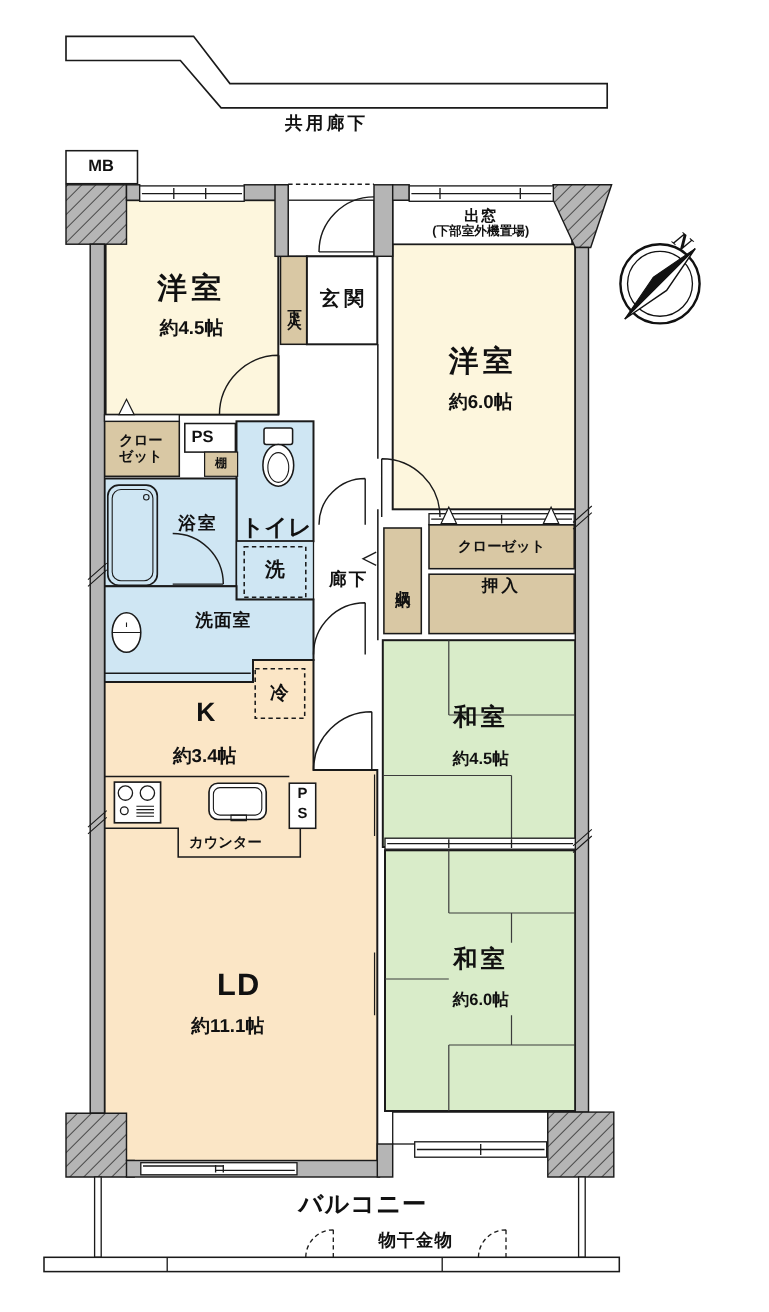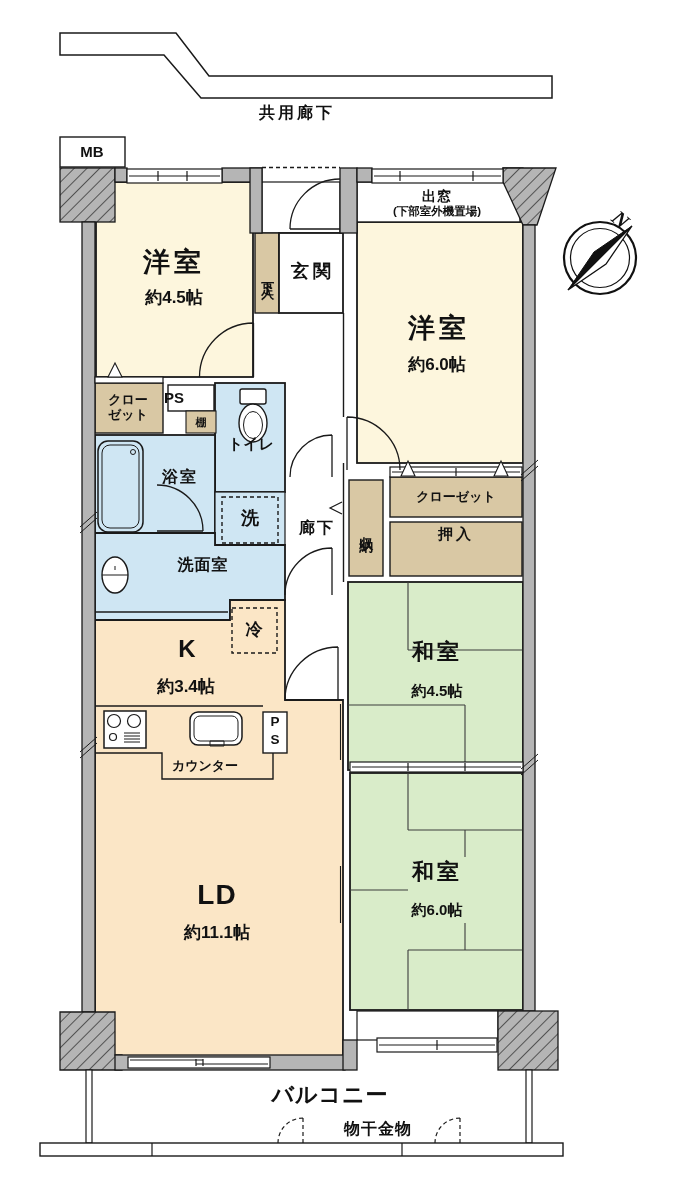--- a/index.html
+++ b/index.html
@@ -188,24 +188,24 @@
   <div style="font-size:11.5px">(下部室外機置場)</div>
 </div>
 
 <span class="lbl" style="left:439px;top:328px;font-size:27px;letter-spacing:4px">洋室</span>
 <span class="lbl" style="left:437px;top:365px;font-size:17px">約6.0帖</span>
 
 <div class="lbl" style="left:128px;top:408px;font-size:13px">
   <div>クロー</div>
   <div>ゼット</div>
 </div>
-<span class="lbl" style="left:174px;top:398px;font-size:15px">PS</span>
+<span class="lbl" style="left:184px;top:398px;font-size:15px">PS</span>
 <span class="lbl" style="left:201px;top:422px;font-size:11px">棚</span>
 
-<span class="lbl" style="left:251px;top:444px;font-size:15px">トイレ</span>
+<span class="lbl" style="left:251px;top:480px;font-size:21px">トイレ</span>
 <span class="lbl" style="left:180px;top:477px;font-size:16px;letter-spacing:2px">浴室</span>
 <span class="lbl" style="left:250px;top:518px;font-size:18px">洗</span>
 <span class="lbl" style="left:317px;top:528px;font-size:16px;letter-spacing:2px">廊下</span>
 <span class="lbl" style="left:203px;top:565px;font-size:16px;letter-spacing:1px">洗面室</span>
 <span class="lbl lbl-v" style="left:366px;top:528px;font-size:14px">収納</span>
 <span class="lbl" style="left:456px;top:497px;font-size:13px">クローゼット</span>
 <span class="lbl" style="left:456px;top:534px;font-size:15px;letter-spacing:3px">押入</span>
 
 <span class="lbl" style="left:437px;top:652px;font-size:22px;letter-spacing:3px">和室</span>
 <span class="lbl" style="left:437px;top:691px;font-size:15px">約4.5帖</span>
@@ -214,21 +214,21 @@
 <span class="lbl" style="left:187px;top:649px;font-size:24px">K</span>
 <span class="lbl" style="left:186px;top:687px;font-size:17px">約3.4帖</span>
 
 <div class="lbl" style="left:275px;top:731px;font-size:13.5px;line-height:1.35">
   <div>P</div>
   <div>S</div>
 </div>
 <span class="lbl" style="left:205px;top:766px;font-size:13px">カウンター</span>
 
 <span class="lbl" style="left:217px;top:895px;font-size:28px;letter-spacing:1px">LD</span>
-<span class="lbl" style="left:217px;top:933px;font-size:17px">約11.1帖</span>
+<span class="lbl" style="left:207px;top:933px;font-size:17px">約11.1帖</span>
 
 <span class="lbl" style="left:437px;top:872px;font-size:22px;letter-spacing:3px">和室</span>
 <span class="lbl" style="left:437px;top:910px;font-size:15px">約6.0帖</span>
 
 <span class="lbl" style="left:330px;top:1095px;font-size:22px;letter-spacing:1px">バルコニー</span>
 <span class="lbl" style="left:378px;top:1129px;font-size:16px;letter-spacing:1px">物干金物</span>
 
 <span class="lbl compass-n" style="left:620px;top:220px;font-size:21px">N</span>
 
 </div>

